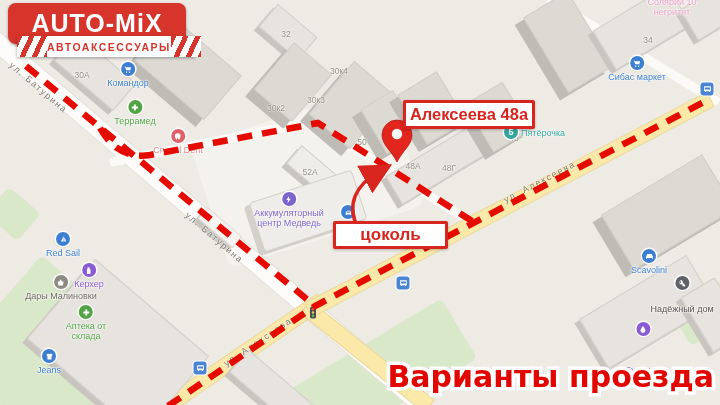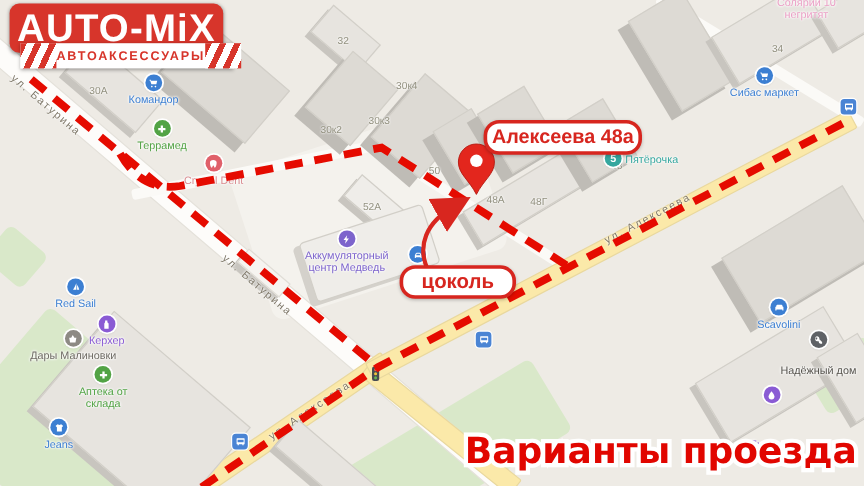--- a/index.html
+++ b/index.html
@@ -48,30 +48,30 @@
     box-shadow:0 0 0 1px #fff;}
   .bus svg{width:10px;height:10px;fill:#fff;}
   .tl{position:absolute;z-index:26;transform:translate(-50%,-50%);}
 
   
   #route-svg{position:absolute;inset:0;z-index:30;pointer-events:none;}
 
   
   .bubble{position:absolute;z-index:40;background:#fff;border:3px solid var(--callout-red,#d7261f);
     color:var(--callout-red,#d7261f);font-weight:bold;display:flex;align-items:center;
-    justify-content:center;border-radius:13px;box-shadow:0 1px 3px rgba(0,0,0,.25);
+    justify-content:center;border-radius:2px;box-shadow:0 1px 3px rgba(0,0,0,.25);
     white-space:nowrap;}
   #addr-bubble{left:403px;top:100px;width:132px;height:29px;font-size:16.5px;}
-  #floor-bubble{left:333px;top:221px;width:97px;height:28px;font-size:17px;}
+  #floor-bubble{left:333px;top:221px;width:115px;height:28px;font-size:17px;}
 
   
   #logo{position:absolute;left:8px;top:3px;z-index:50;width:190px;}
   #logo-box{width:178px;height:41px;background:var(--brand-red,#d7352b);border-radius:8px;
     display:flex;align-items:center;justify-content:center;box-shadow:0 1px 3px rgba(0,0,0,.35);}
-  #logo-title{color:#fff;font-weight:bold;font-size:32px;letter-spacing:1px;
+  #logo-title{color:#fff;font-weight:bold;font-size:25px;letter-spacing:1px;
     font-family:"Liberation Sans",sans-serif;text-align:right;}
   #logo-banner{position:absolute;left:9px;top:33px;width:178px;height:21px;background:#fff;
     display:flex;align-items:stretch;box-shadow:0 1px 3px rgba(0,0,0,.35);}
   .stripes{flex:0 0 30px;background:repeating-linear-gradient(115deg,
       var(--brand-red,#d7352b) 0 5px,#fff 5px 11px);}
   #logo-sub{flex:1;display:flex;align-items:center;justify-content:center;
     color:var(--brand-red,#d7352b);font-weight:bold;font-size:10.5px;letter-spacing:1.5px;
     white-space:nowrap;}
 
   

